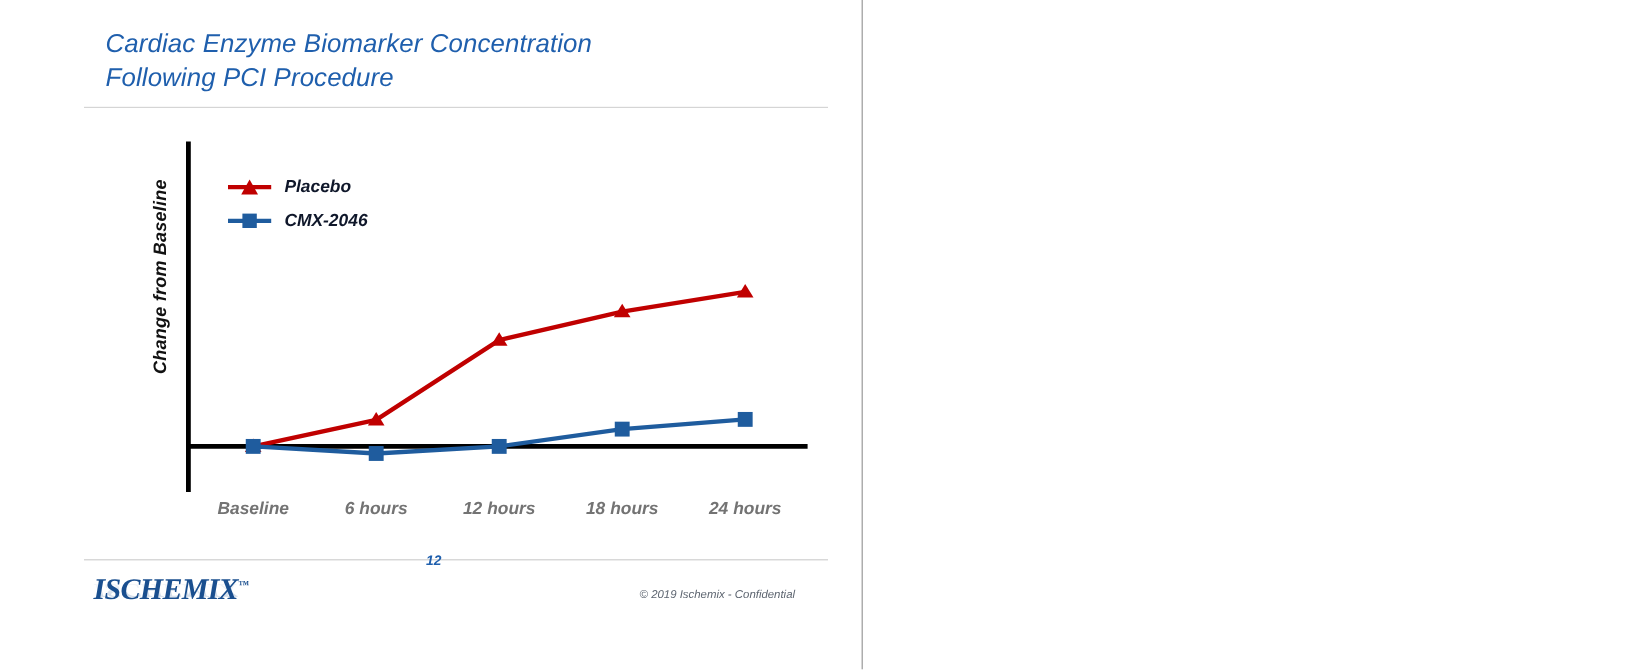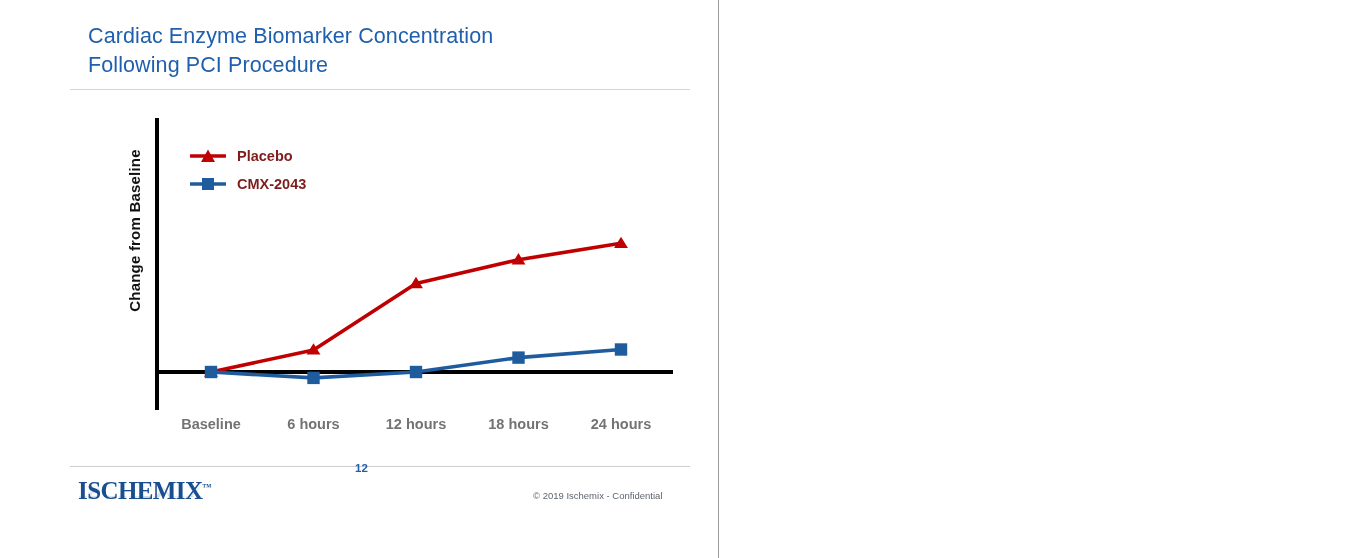--- a/index.html
+++ b/index.html
@@ -14,20 +14,21 @@
     overflow: hidden;
     position: relative;
   }
 
   #slide-root {
     position: absolute;
     left: 0; top: 0;
     width: 1132px;
     height: 558px;
     background: #ffffff;
+    font-style: italic;
   }
 
   
   .pane-divider {
     position: absolute;
     left: 718px;
     top: 0;
     width: 1px;
     height: 558px;
     background: #9a9a9a;
@@ -116,21 +117,21 @@
   .legend-swatch {
     width: 40px;
     height: 18px;
     margin-right: 9px;
     position: relative;
     flex: 0 0 auto;
   }
   .legend-label {
     font-size: 14.5px;
     font-weight: bold;
-    color: #7f1d1d;
+    color: #0f172a;
     white-space: nowrap;
     text-align: right;
   }
 
   
   .footer-rule {
     position: absolute;
     left: 70px;
     top: 466px;
     width: 620px;
@@ -250,21 +251,21 @@
         </span>
         <span class="legend-label">Placebo</span>
       </div>
       <div class="legend-row">
         <span class="legend-swatch">
           <svg width="40" height="18" viewBox="0 0 40 18">
             <line x1="2" y1="9" x2="38" y2="9" stroke="#1F5C9E" stroke-width="3.5"></line>
             <rect x="14" y="3" width="12" height="12" fill="#1F5C9E"></rect>
           </svg>
         </span>
-        <span class="legend-label">CMX-2043</span>
+        <span class="legend-label">CMX-2046</span>
       </div>
     </div>
   </div>
 
   <div class="footer-rule"></div>
 
   <div class="logo-wrap">
     <span class="logo-text"><span>ISCHEMIX</span><span class="logo-tm">™</span></span>
     <span class="logo-reflection">ISCHEMIX</span>
   </div>

